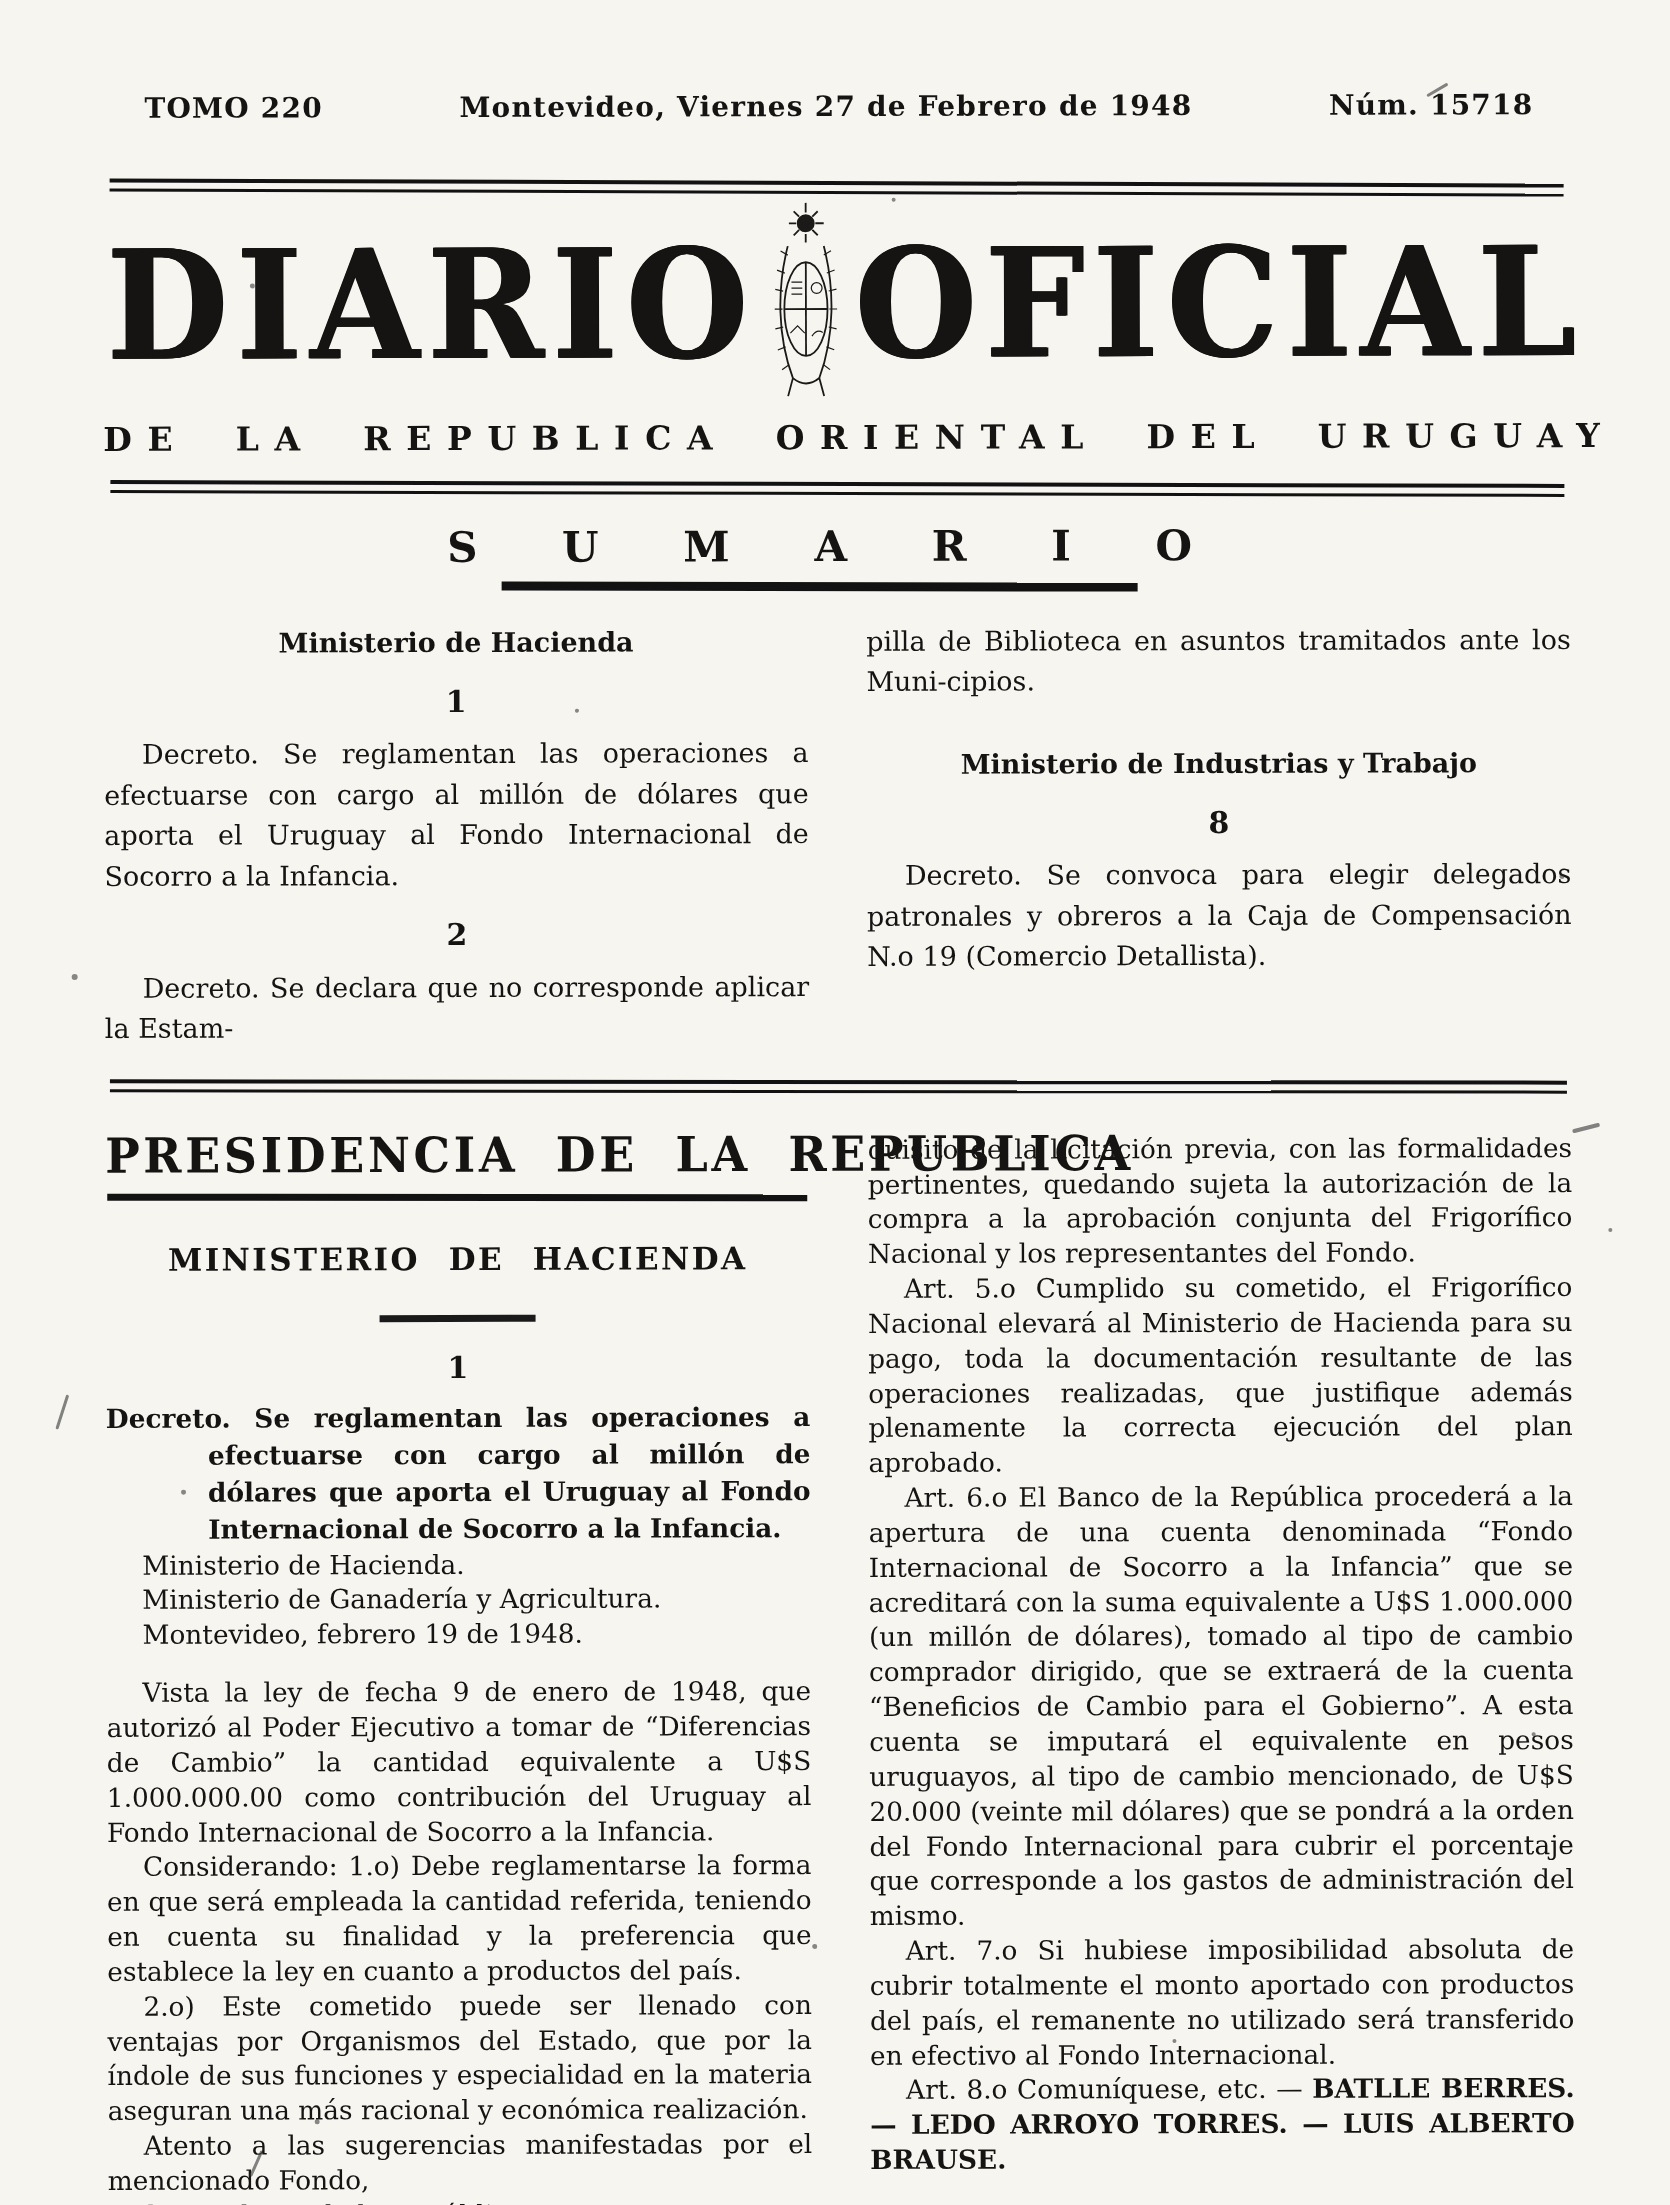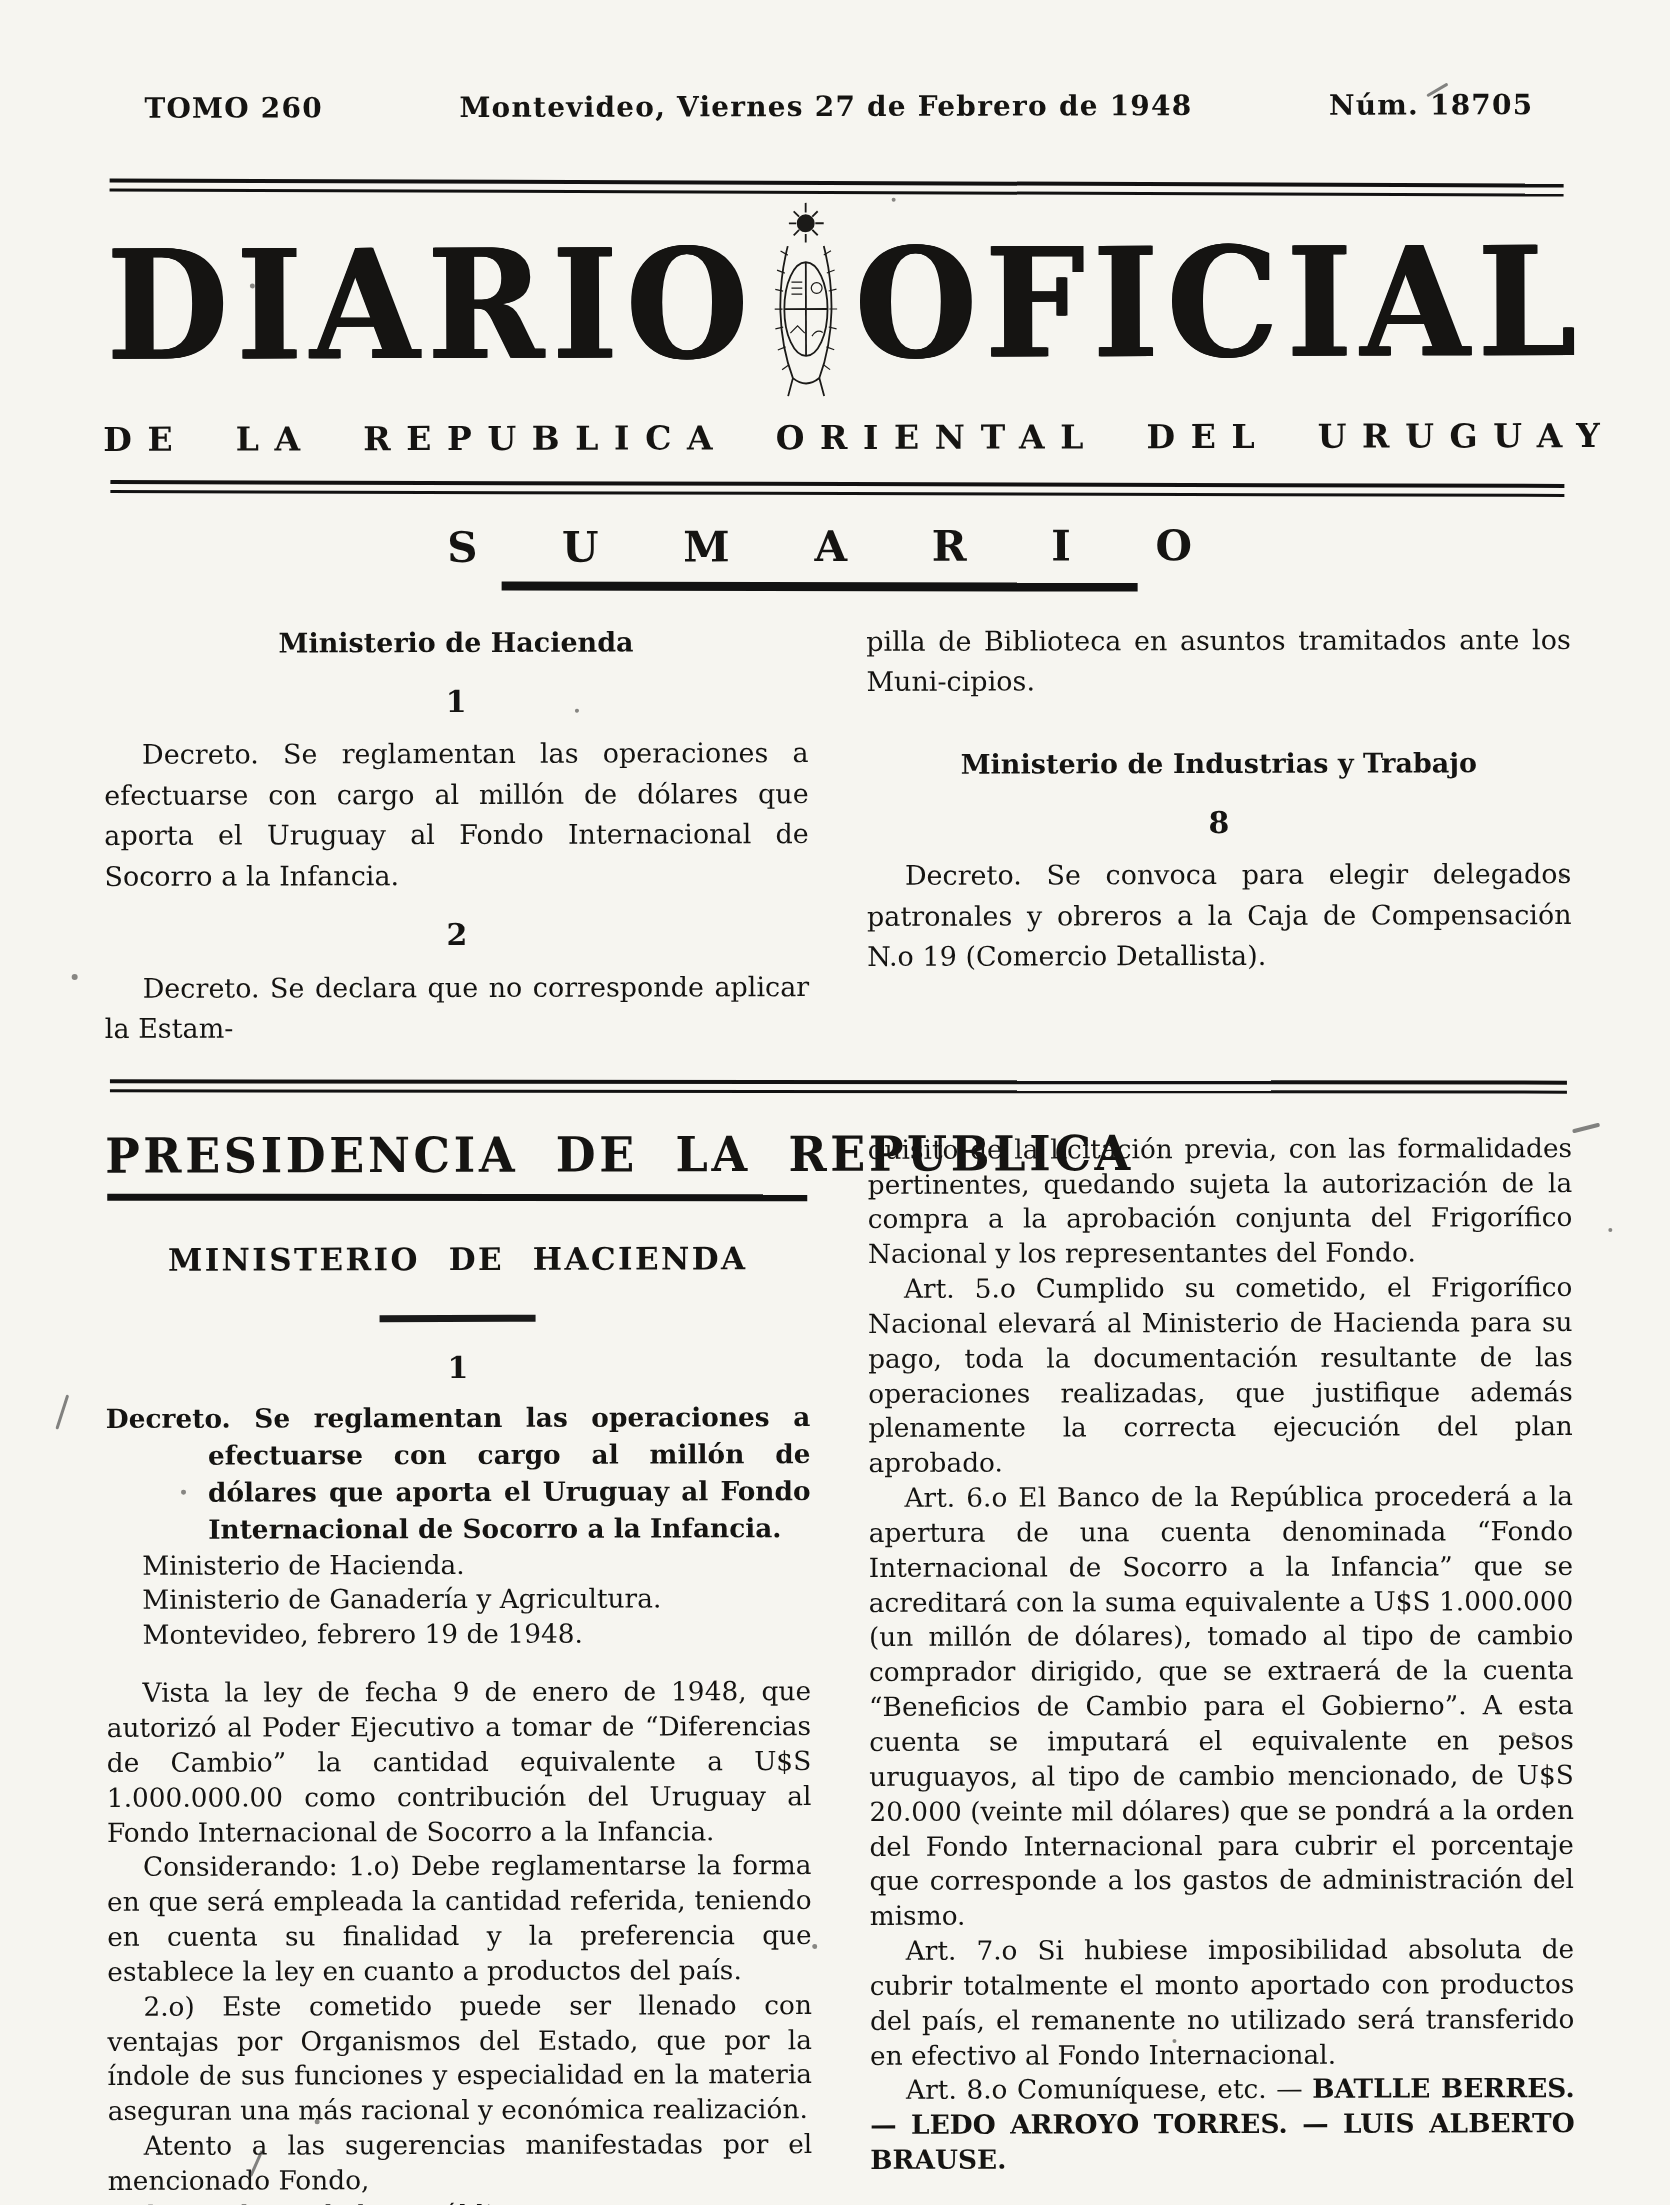--- a/index.html
+++ b/index.html
@@ -95,23 +95,23 @@
   
   .speck{position:absolute;background:#2b2a28;border-radius:50%;opacity:.55;}
   .mark{position:absolute;background:#333;opacity:.6;border-radius:1.8px;}
 </style>
 </head>
 <body>
 
 <div class="page">
 
   <div class="topline">
-    <span>TOMO 260</span>
+    <span>TOMO 220</span>
     <span>Montevideo, Viernes 27 de Febrero de 1948</span>
-    <span>Núm. 18705</span>
+    <span>Núm. 15718</span>
   </div>
 
   <div class="rule-double rule-1"></div>
 
   <div class="masthead">
     <span class="word">DIARIO</span>
     <span class="emblem">
       <svg width="72" height="210" viewBox="0 0 120 350" fill="none" stroke="#1b1a18" stroke-width="3">
 
         <g>

